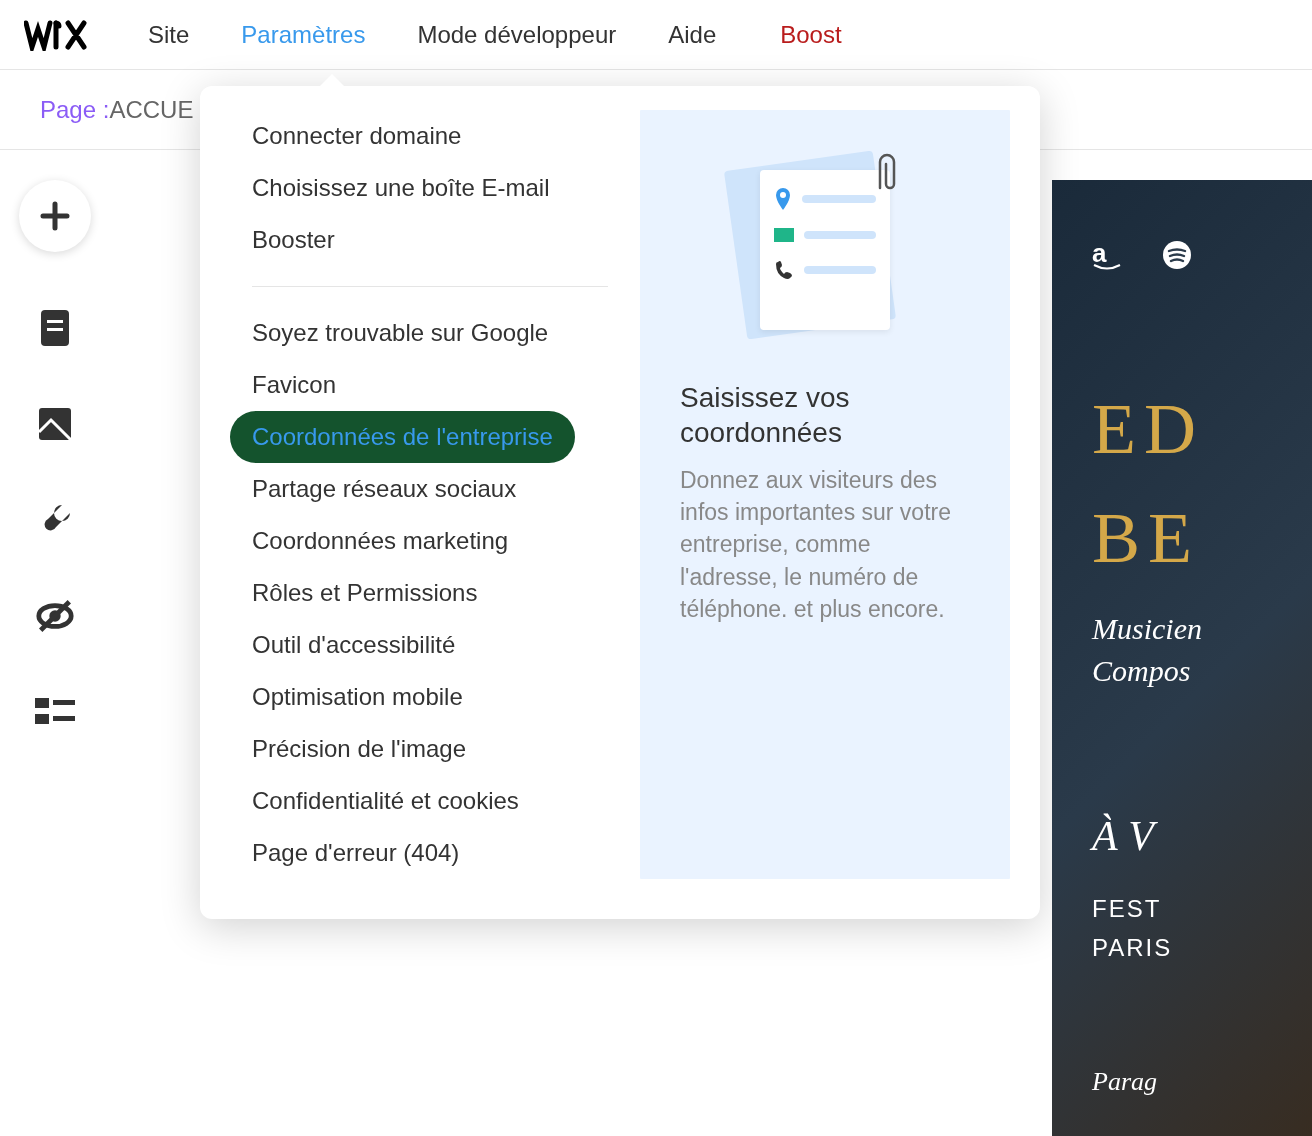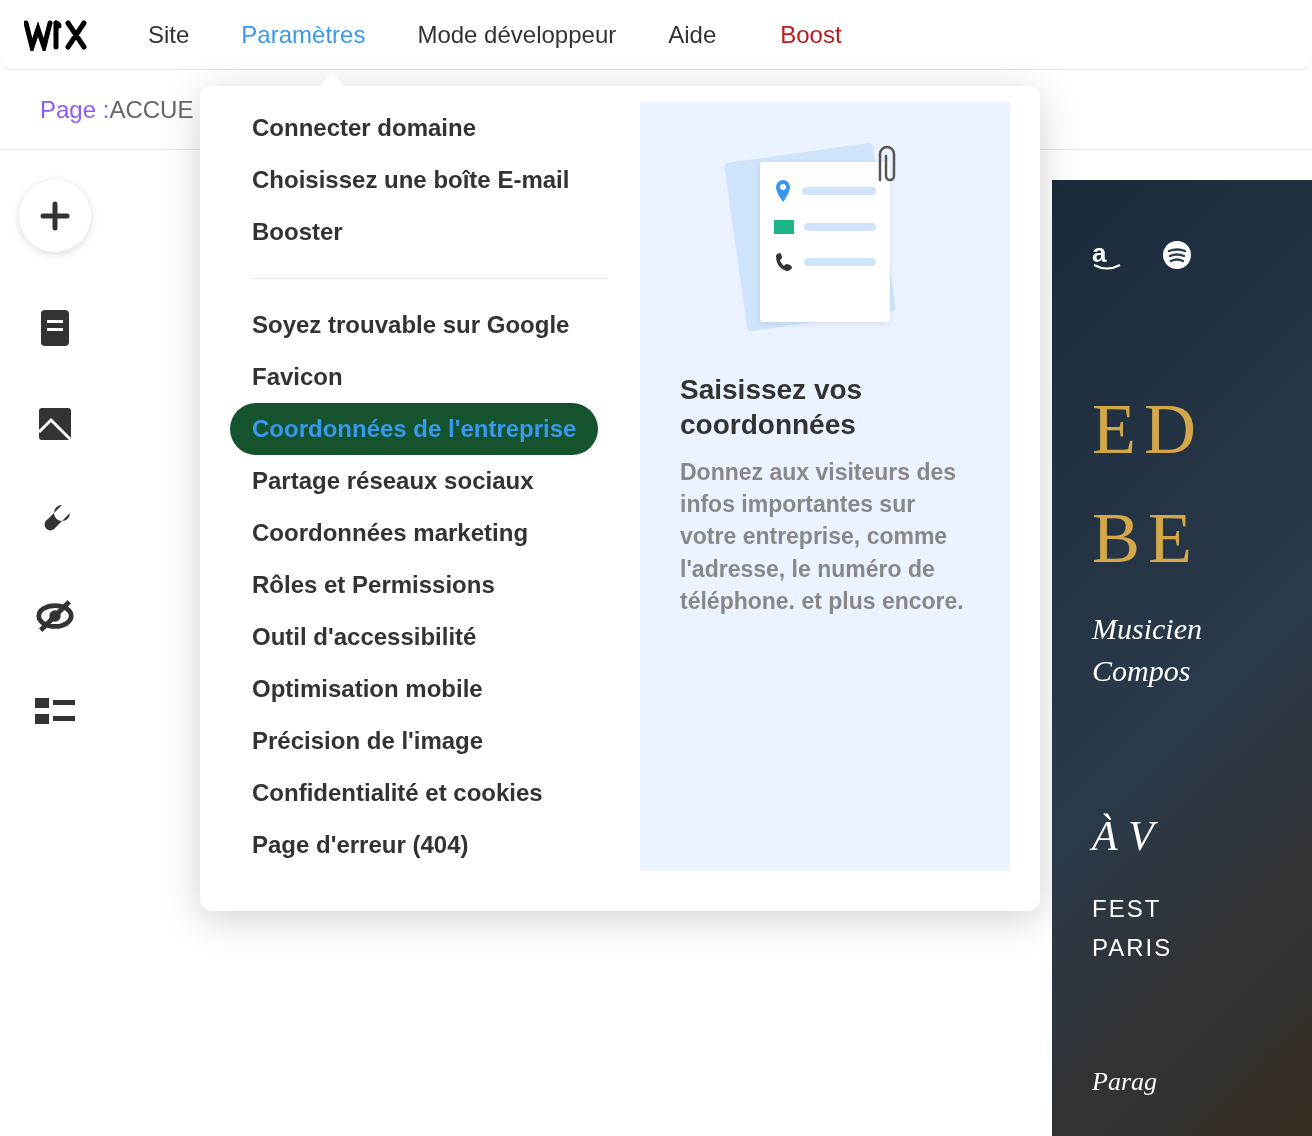--- a/index.html
+++ b/index.html
@@ -1,33 +1,33 @@
 <!DOCTYPE html>
 <html><head>
 <meta charset="utf-8">
 <style>
 * { margin: 0; padding: 0; box-sizing: border-box; }
 body { font-family: -apple-system, BlinkMacSystemFont, "Helvetica Neue", Arial, sans-serif; background: #fff; width: 1312px; height: 1136px; overflow: hidden; position: relative; }
 
-.topbar { display: flex; align-items: center; height: 70px; border-bottom: 1px solid #e5e5e5; padding: 0 24px; gap: 48px; border-radius: 10px; }
+.topbar { display: flex; align-items: center; height: 70px; border-bottom: 1px solid #e5e5e5; padding: 0 24px; gap: 48px; }
 .logo { font-weight: 900; font-size: 32px; letter-spacing: -1px; display: flex; align-items: center; }
 .topnav { display: flex; gap: 52px; align-items: center; }
 .topnav-item { font-size: 24px; color: #333; cursor: pointer; white-space: nowrap; }
 .topnav-item.active { color: #3899ec; }
 .topnav-item.accent { color: #b91c1c; margin-left: 12px; }
 
 .subbar { display: flex; align-items: center; height: 80px; border-bottom: 1px solid #e5e5e5; padding: 0 40px; font-size: 24px; color: #333; }
 .subbar .label { color: #8b5cf6; }
 .subbar .value { color: #666; }
 
 .sidebar { position: absolute; left: 0; top: 150px; width: 110px; display: flex; flex-direction: column; align-items: center; padding-top: 30px; gap: 56px; }
 .add-btn { width: 72px; height: 72px; border-radius: 50%; background: #fff; box-shadow: 0 2px 10px rgba(0,0,0,0.15); display: flex; align-items: center; justify-content: center; cursor: pointer; }
 .sidebar-icon { width: 40px; height: 40px; display: flex; align-items: center; justify-content: center; cursor: pointer; color: #333; }
 
-.dropdown { position: absolute; left: 200px; top: 86px; width: 840px; background: #fff; border-radius: 12px; box-shadow: 0 8px 40px rgba(0,0,0,0.18); display: flex; padding: 16px 30px 40px 20px; font-weight: bold; }
+.dropdown { position: absolute; left: 200px; top: 86px; width: 840px; background: #fff; border-radius: 12px; box-shadow: 0 8px 40px rgba(0,0,0,0.18); display: flex; padding: 24px 30px 40px 20px; }
 .dropdown::before { content: ""; position: absolute; top: -12px; left: 120px; width: 0; height: 0; border-left: 12px solid transparent; border-right: 12px solid transparent; border-bottom: 12px solid #fff; }
 .menu-col { flex: 1; padding: 0 10px; }
 .menu-item { font-size: 24px; color: #333; padding: 12px 22px; cursor: pointer; border-radius: 30px; white-space: nowrap; }
 .menu-item.selected { background: #14532d; color: #3899ec; display: inline-block; }
 .menu-sep { height: 1px; background: #e5e5e5; margin: 20px 22px; }
 
 .preview-panel { width: 370px; background: #eaf3ff; border-radius: 1px; padding: 0 0 30px 0; display: flex; flex-direction: column; }
 .preview-illustration { height: 270px; display: flex; align-items: center; justify-content: center; position: relative; }
 .paper-back { position: absolute; width: 150px; height: 170px; background: #cfe4fb; transform: rotate(-8deg); border-radius: 4px; left: 95px; top: 50px; }
 .paper-front { position: absolute; width: 130px; height: 160px; background: #fff; border-radius: 4px; left: 120px; top: 60px; box-shadow: 0 2px 6px rgba(0,0,0,0.08); padding: 18px 14px; }

